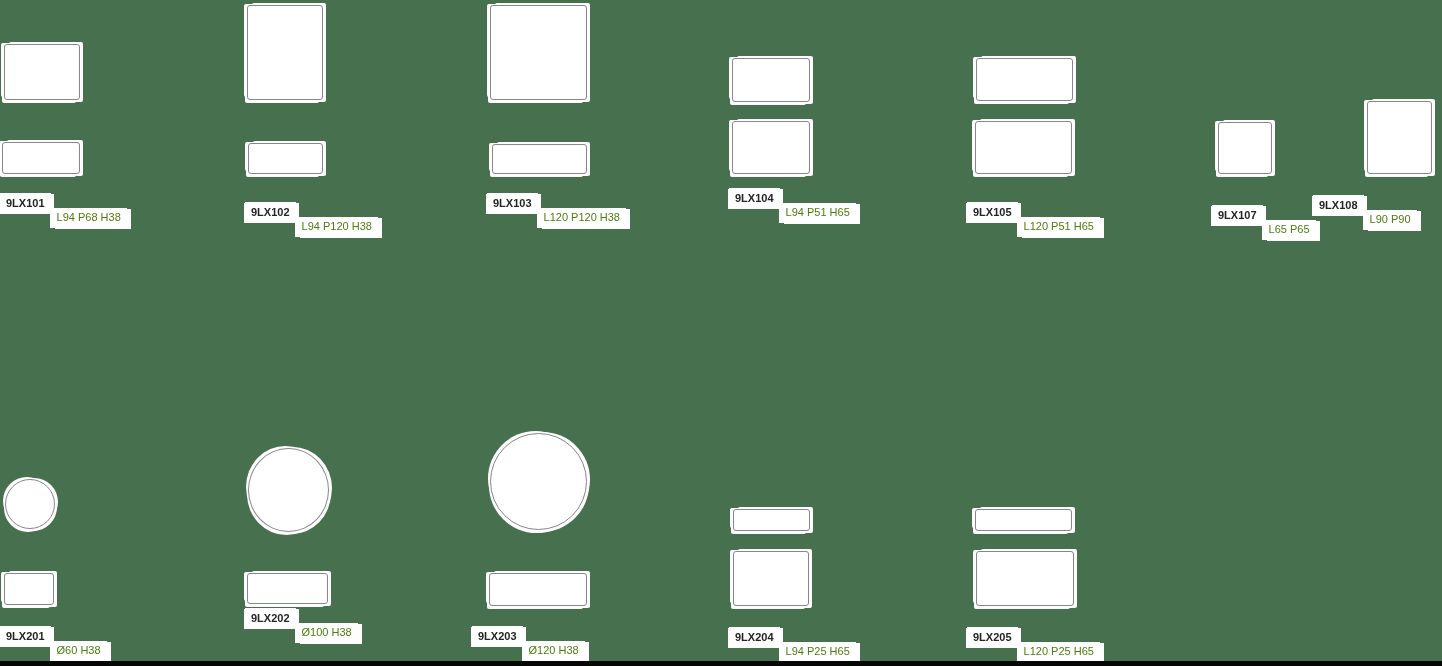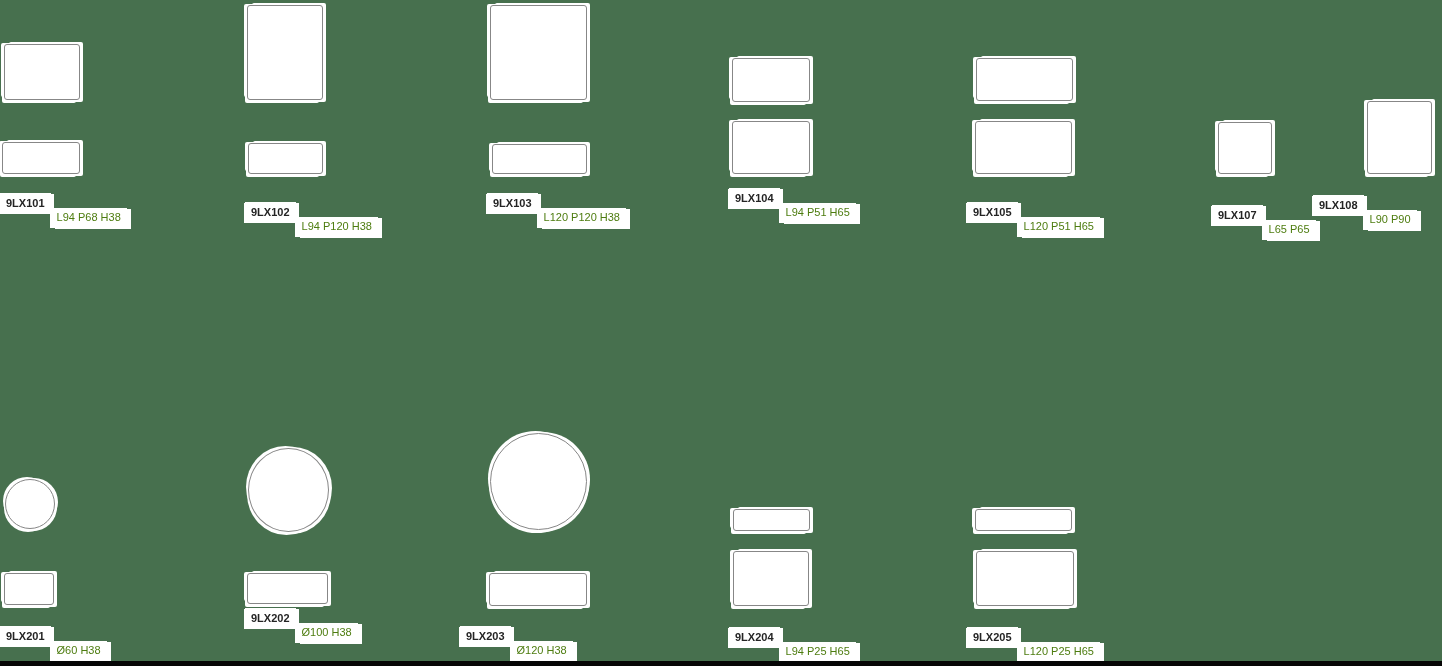--- a/index.html
+++ b/index.html
@@ -74,21 +74,21 @@
   #s201c{left:5px;top:479px;width:50px;height:50px}
   #s201f{left:4px;top:573px;width:50px;height:32px}
   #l201{left:0;top:626px}
 
   #s202c{left:248px;top:448px;width:81px;height:84px}
   #s202f{left:247px;top:573px;width:81px;height:31px}
   #l202{left:245px;top:608px}
 
   #s203c{left:490px;top:433px;width:97px;height:97px}
   #s203f{left:489px;top:573px;width:98px;height:33px}
-  #l203{left:460px;top:626px}
+  #l203{left:472px;top:626px}
 
   #s204a{left:733px;top:509px;width:77px;height:22px}
   #s204f{left:733px;top:551px;width:76px;height:55px}
   #l204{left:729px;top:627px}
 
   #s205a{left:975px;top:509px;width:97px;height:22px}
   #s205f{left:976px;top:551px;width:98px;height:55px}
   #l205{left:967px;top:627px}
 </style>
 </head>

